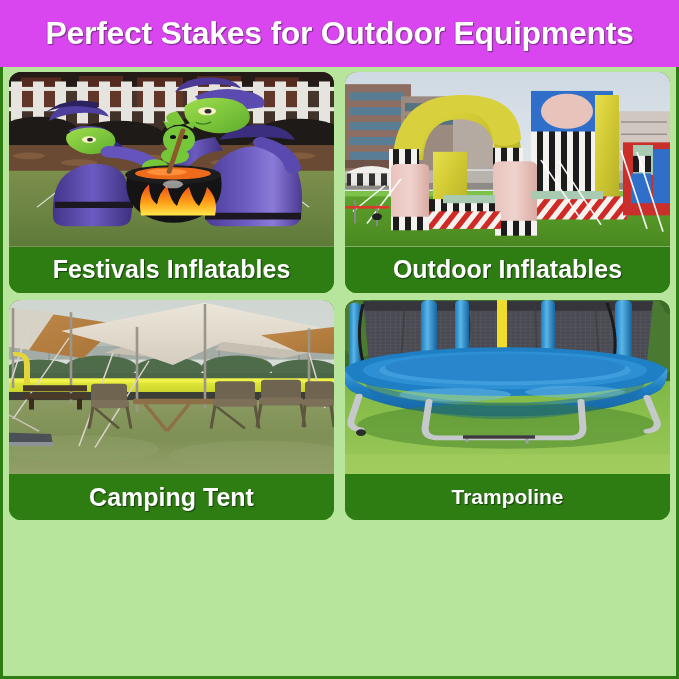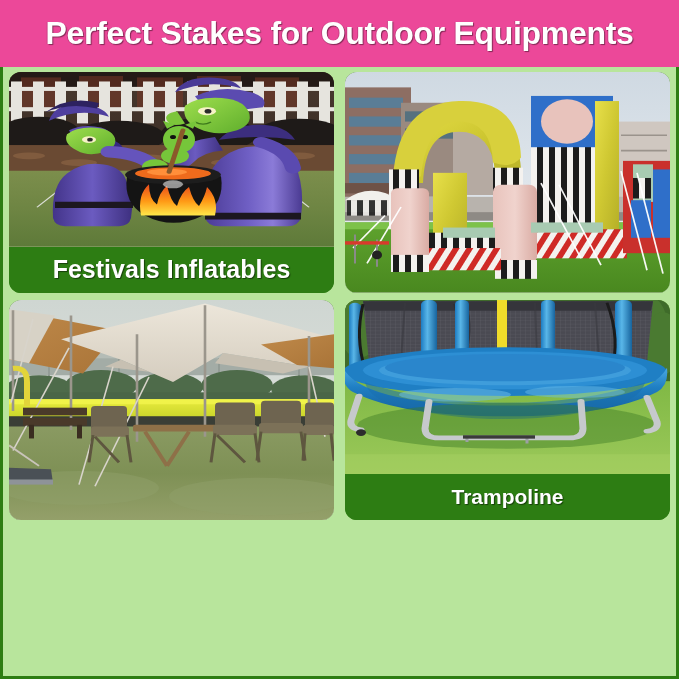--- a/index.html
+++ b/index.html
@@ -11,21 +11,21 @@
   }
   .page{
     position:relative;width:679px;height:679px;
     background:#b8e59c;
     box-sizing:border-box;
     border:3px solid #2d7d12;
   }
   
   .header{
     position:absolute;left:-3px;top:-3px;width:679px;height:67px;
-    background:#ec4899;
+    background:#d946ef;
     display:flex;align-items:center;justify-content:center;
   }
   .header-title{
     color:#ffffff;
     font-size:32px;
     font-weight:bold;
     letter-spacing:-0.3px;
     font-family:"Liberation Sans", sans-serif;
     text-shadow:1px 1px 1px rgba(0,0,0,.45), -1px 0 0 rgba(0,0,0,.15);
     white-space:nowrap;
@@ -331,20 +331,23 @@
           </g>
           <g stroke="#8a8a8a" stroke-width="2">
             <line x1="10" y1="190" x2="10" y2="224"></line>
             <line x1="32" y1="196" x2="32" y2="228"></line>
           </g>
 
           <rect x="0" y="198" width="44" height="4" fill="#d83a2c"></rect>
           <circle cx="32" cy="214" r="5" fill="#222"></circle>
         </svg>
       </div>
+      <div class="caption">
+        <span class="caption-text cap-out">Outdoor Inflatables</span>
+      </div>
     </div>
 
     <div class="card">
       <div class="photo">
         <svg viewBox="0 0 325 258" preserveAspectRatio="none">
           <defs>
             <linearGradient id="sky3" x1="0" y1="0" x2="0" y2="1">
               <stop offset="0" stop-color="#cfd6d2"></stop>
                 <stop offset="1" stop-color="#e3e6e0"></stop>
             </linearGradient>
@@ -453,20 +456,23 @@
           <rect x="14" y="138" width="64" height="9" fill="#4a3a2a"></rect>
           <rect x="20" y="146" width="5" height="16" fill="#3a2d20"></rect>
           <rect x="68" y="146" width="5" height="16" fill="#3a2d20"></rect>
 
           <path d="M4 80 q14 -2 14 16 v28" stroke="#e2d43a" stroke-width="6" fill="none"></path>
 
           <path d="M-4 196 L42 198 L44 214 L-4 212z" fill="#4a5056"></path>
           <rect x="-4" y="210" width="48" height="6" fill="#8e9398"></rect>
           <path d="M0 170 l30 24" stroke="#c9c4ba" stroke-width="2"></path>
         </svg>
+      </div>
+      <div class="caption">
+        <span class="caption-text cap-camp">Camping Tent</span>
       </div>
     </div>
 
     <div class="card">
       <div class="photo">
         <svg viewBox="0 0 325 258" preserveAspectRatio="none">
           <defs>
             <linearGradient id="lawn4" x1="0" y1="0" x2="0" y2="1">
               <stop offset="0" stop-color="#6fa83a"></stop>
                 <stop offset="0.45" stop-color="#7fb844"></stop>

